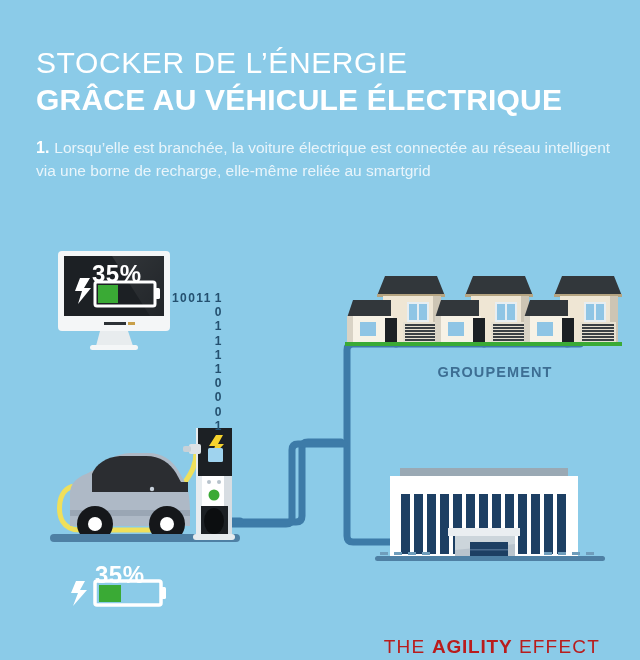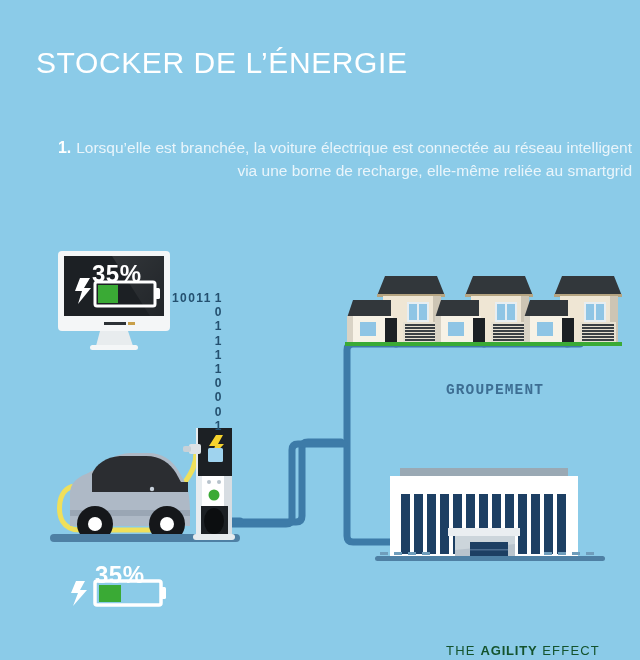--- a/index.html
+++ b/index.html
@@ -20,38 +20,38 @@
     color:#ffffff;font-weight:300;
     font-family:"Liberation Sans", sans-serif;
     white-space:nowrap;
   }
   .title-2{
     font-size:30px;line-height:36px;letter-spacing:0.2px;
     color:#ffffff;font-weight:bold;margin-top:2px;
     white-space:nowrap;
   }
   .para{
-    position:absolute;left:52px;top:120px;width:580px;
-    color:#e9f5fb;font-size:15.5px;line-height:23px;font-weight:400;text-align:right;
+    position:absolute;left:36px;top:120px;width:580px;
+    color:#e9f5fb;font-size:15.5px;line-height:23px;font-weight:400;
   }
   .para .num{font-weight:bold;color:#ffffff;font-size:16px;margin-right:5px;}
 
   
   .lbl{
     position:absolute;color:#3d6e93;font-weight:bold;
     font-size:14.5px;letter-spacing:1.1px;text-align:center;
     line-height:20px;
   }
-  #lbl-houses{left:390px;top:364px;width:210px;font-family:Liberation Mono, monospace;}
+  #lbl-houses{left:390px;top:346px;width:210px;}
   #lbl-company{left:390px;top:558px;width:210px;}
 
   
   .footer{
     position:absolute;right:24px;bottom:18px;
-    color:#14532d;font-size:13px;letter-spacing:1.2px;
+    color:#b91c1c;font-size:19px;letter-spacing:1.2px;
     font-weight:300;white-space:nowrap;
   }
   .footer b{font-weight:bold;letter-spacing:0.8px;}
 
   
   svg{position:absolute;left:0;top:0;}
   .binary{
     position:absolute;color:#24506f;font-weight:bold;
     font-size:12px;font-family:"Liberation Sans", sans-serif;
     letter-spacing:1.4px;
@@ -66,20 +66,21 @@
   #pct-monitor{left:92px;top:244px;}
   #pct-bottom{left:95px;top:545px;}
 </style>
 </head>
 <body style="background: rgb(139, 203, 232);">
 
 <div id="stage">
 
   <div class="hdr">
     <div class="title-1">STOCKER DE L’ÉNERGIE</div>
+    <div class="title-2">GRÂCE AU VÉHICULE ÉLECTRIQUE</div>
   </div>
 
   <div class="para">
     <span class="num">1.</span><span>Lorsqu’elle est branchée, la voiture électrique est connectée au réseau intelligent via une borne de recharge, elle-même reliée au smartgrid</span>
   </div>
 
   <svg width="640" height="660" viewBox="0 0 640 660">
 
     <defs>
       <linearGradient id="glare" x1="0" y1="0" x2="1" y2="1">

